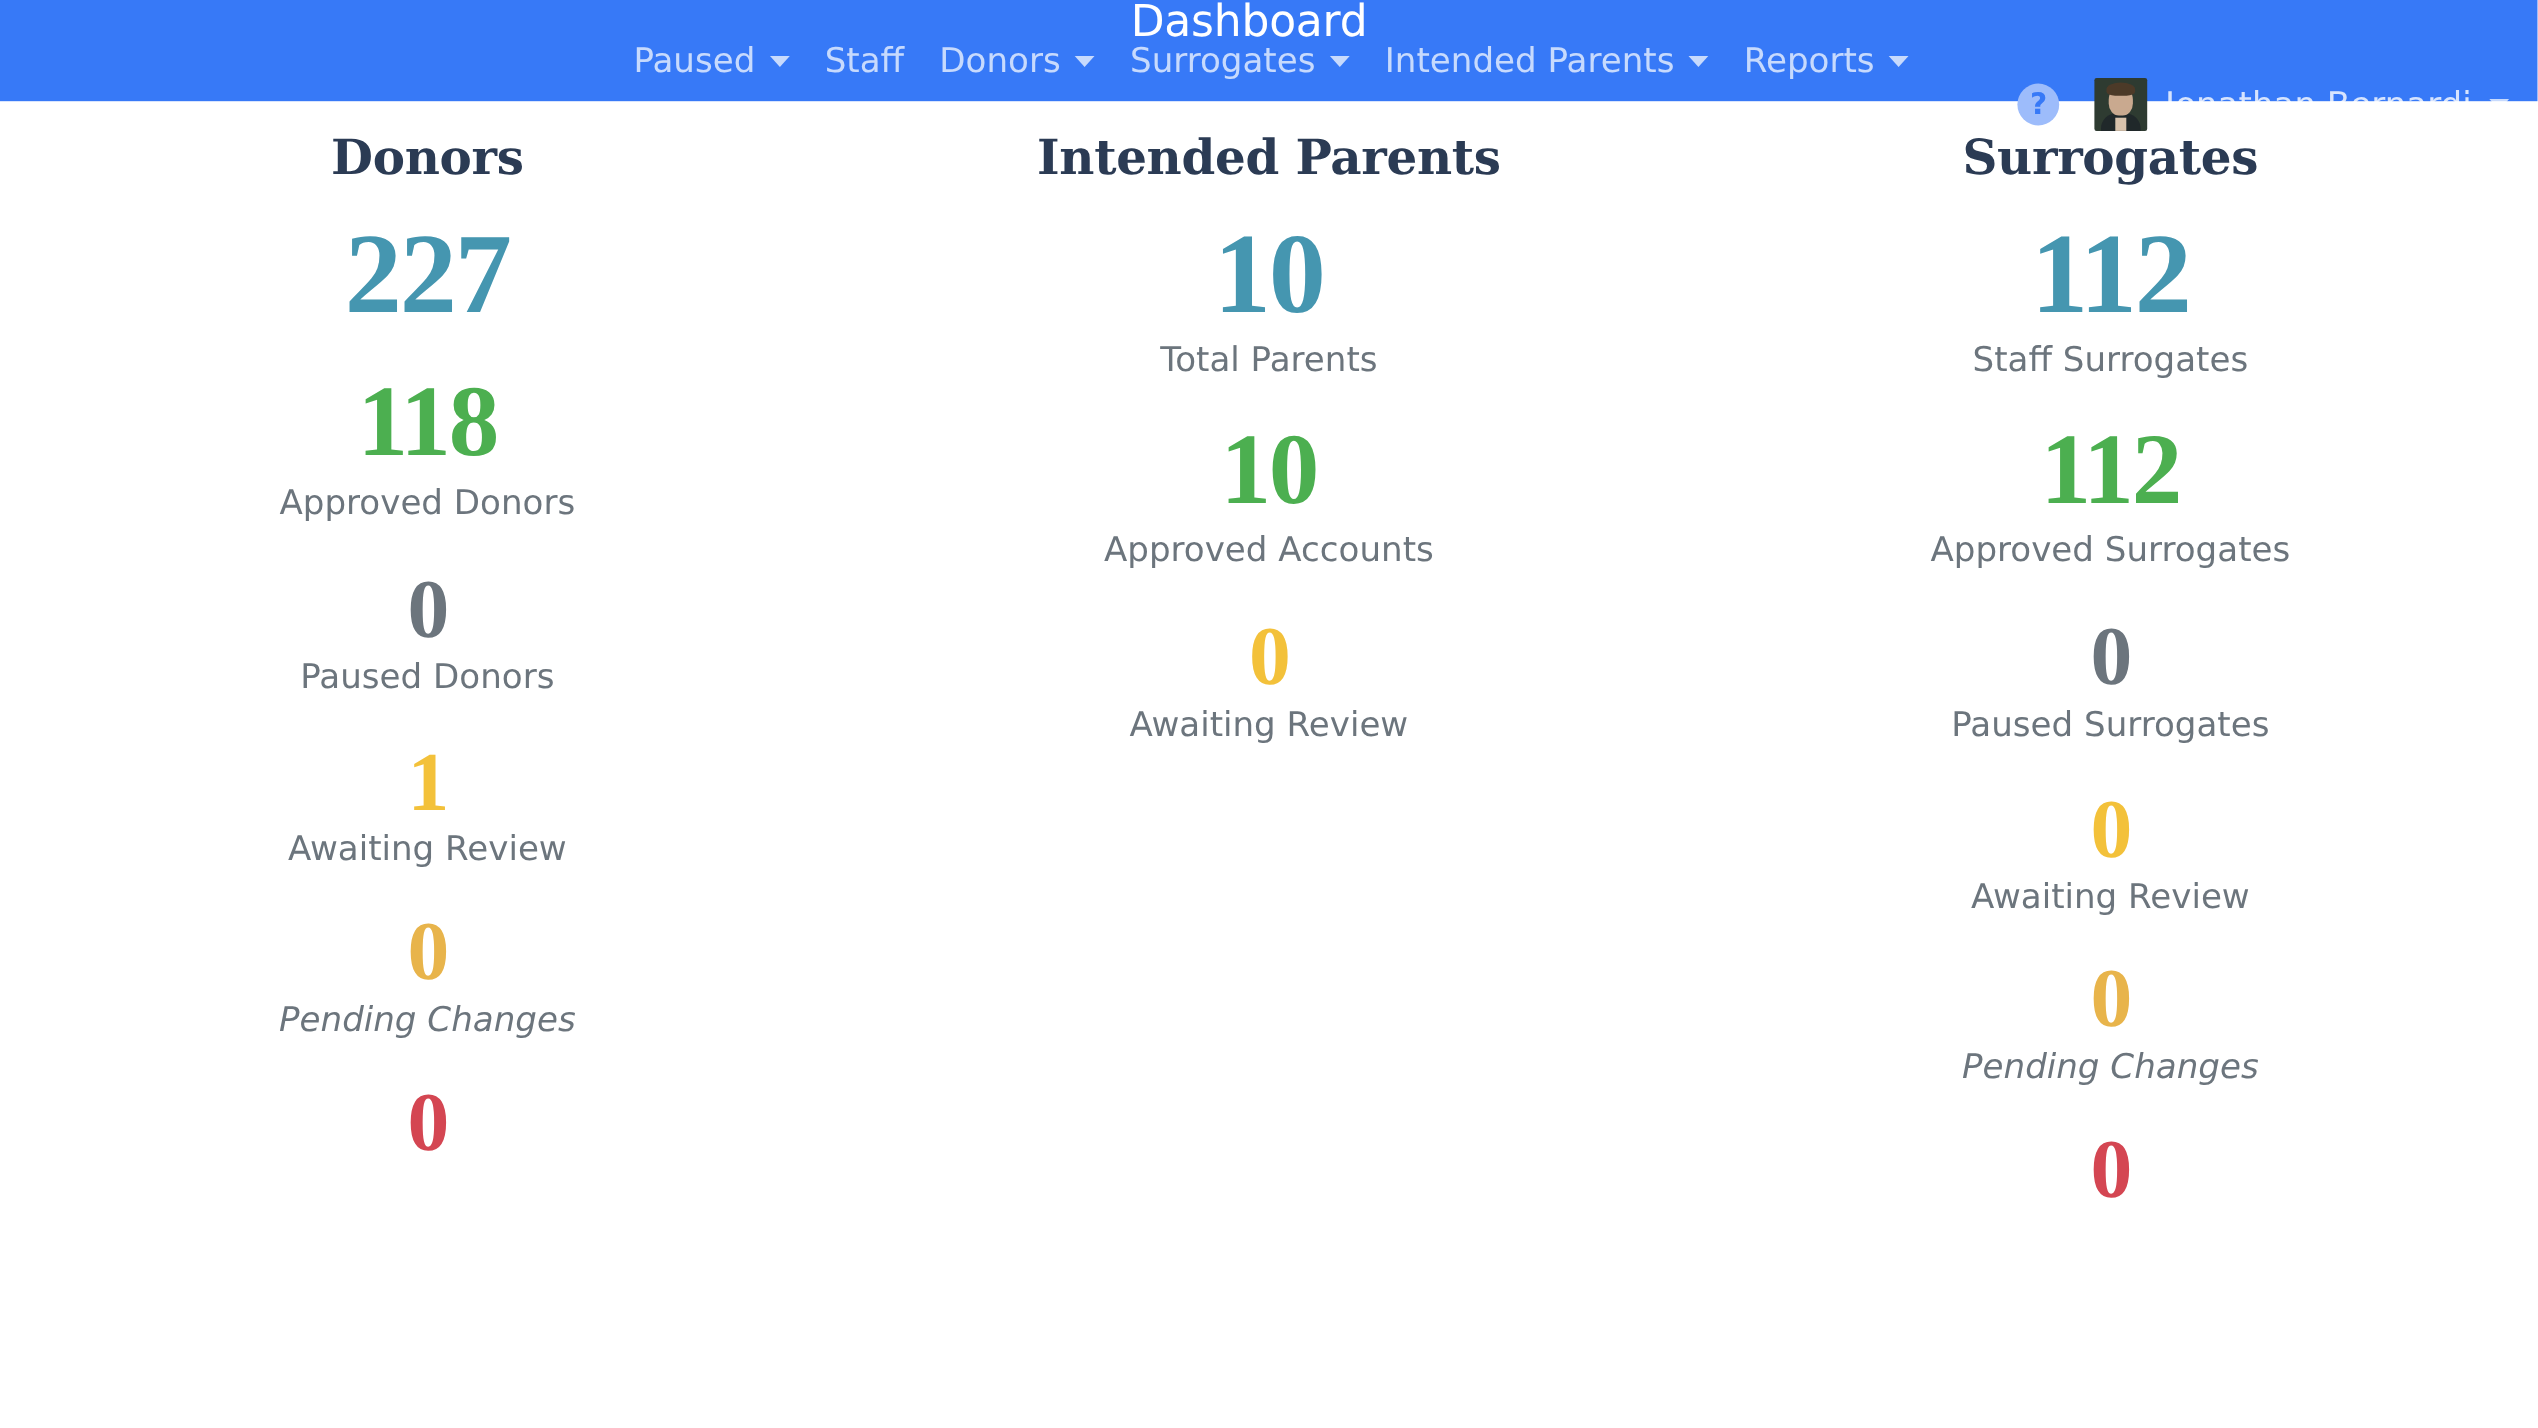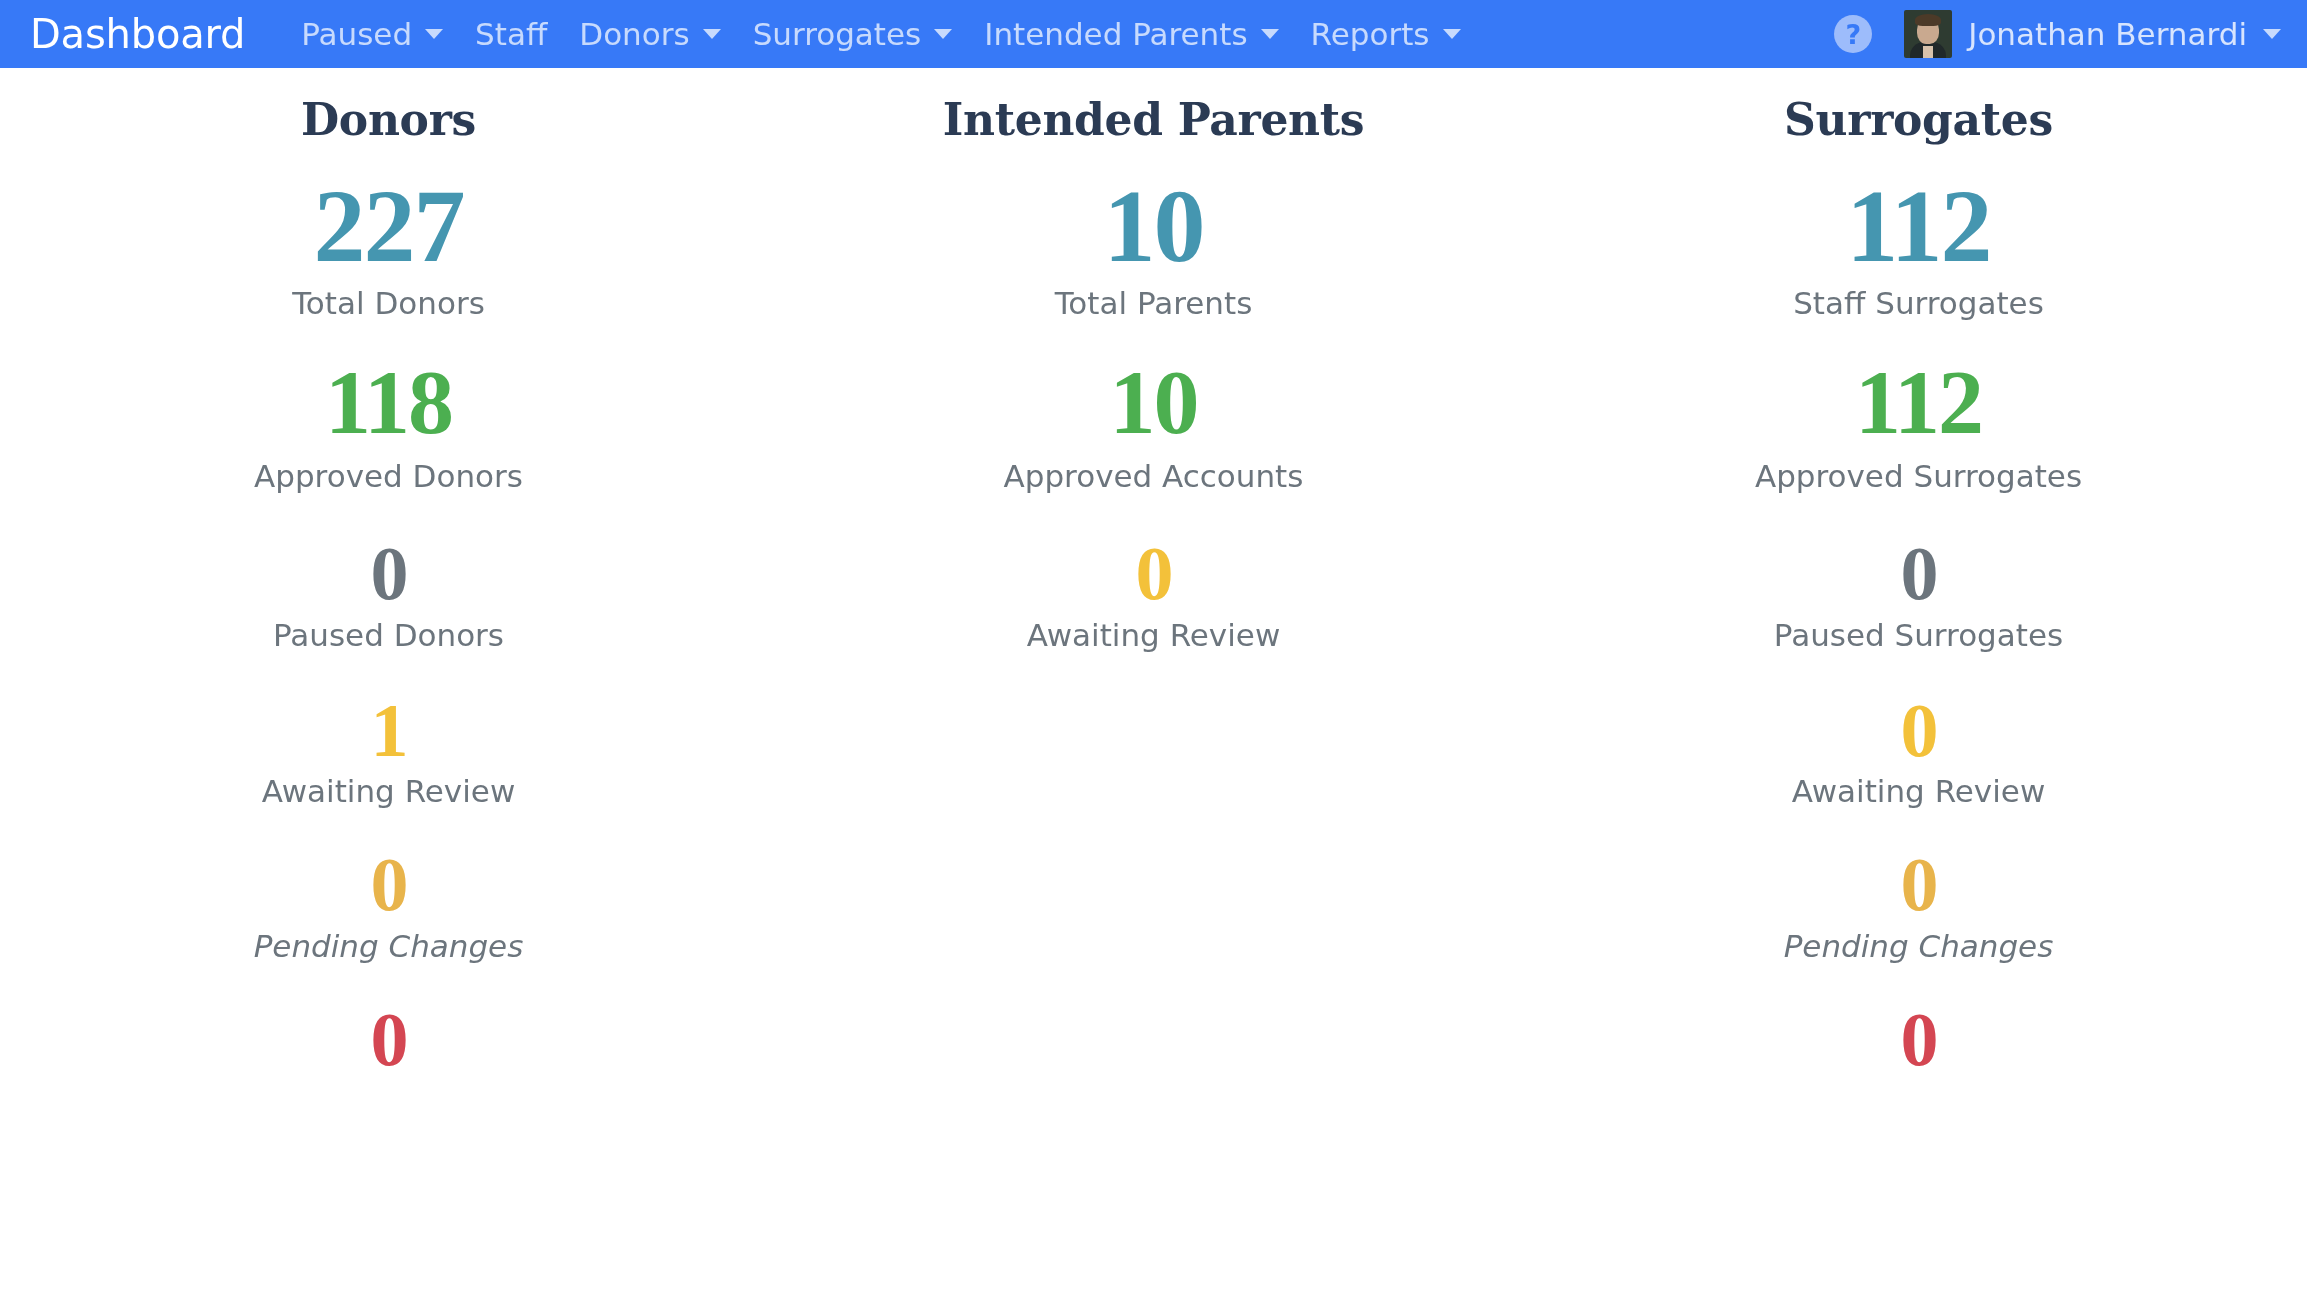--- a/index.html
+++ b/index.html
@@ -8,27 +8,28 @@
     width: 2307px;
     height: 1298px;
     overflow: hidden;
     background: #ffffff;
     font-family: "DejaVu Sans", sans-serif;
   }
 
   
   .navbar {
     position: relative;
-    height: 68px;
+    height: 92px;
     background: #3779f7;
     display: flex;
     align-items: center;
     padding: 0 26px 0 30px;
     box-sizing: border-box;
     white-space: nowrap;
+    flex-direction: column;
   }
   .brand {
     color: #ffffff;
     font-size: 40px;
     font-weight: 400;
     letter-spacing: -0.2px;
     margin-right: 40px;
     line-height: 1;
     font-family: "DejaVu Sans", sans-serif;
   }
@@ -244,21 +245,20 @@
   </div>
 </div>
 
 <div class="stats-grid">
 
   <div class="stat-col">
     <div class="col-title">Donors</div>
 
     <div class="metric m-total">
       <span class="metric-value v-total">227</span>
-      <span class="metric-label">Total Donors</span>
     </div>
 
     <div class="metric m-approved">
       <span class="metric-value v-approved">118</span>
       <span class="metric-label">Approved Donors</span>
     </div>
 
     <div class="metric m-paused">
       <span class="metric-value v-paused">0</span>
       <span class="metric-label">Paused Donors</span>

